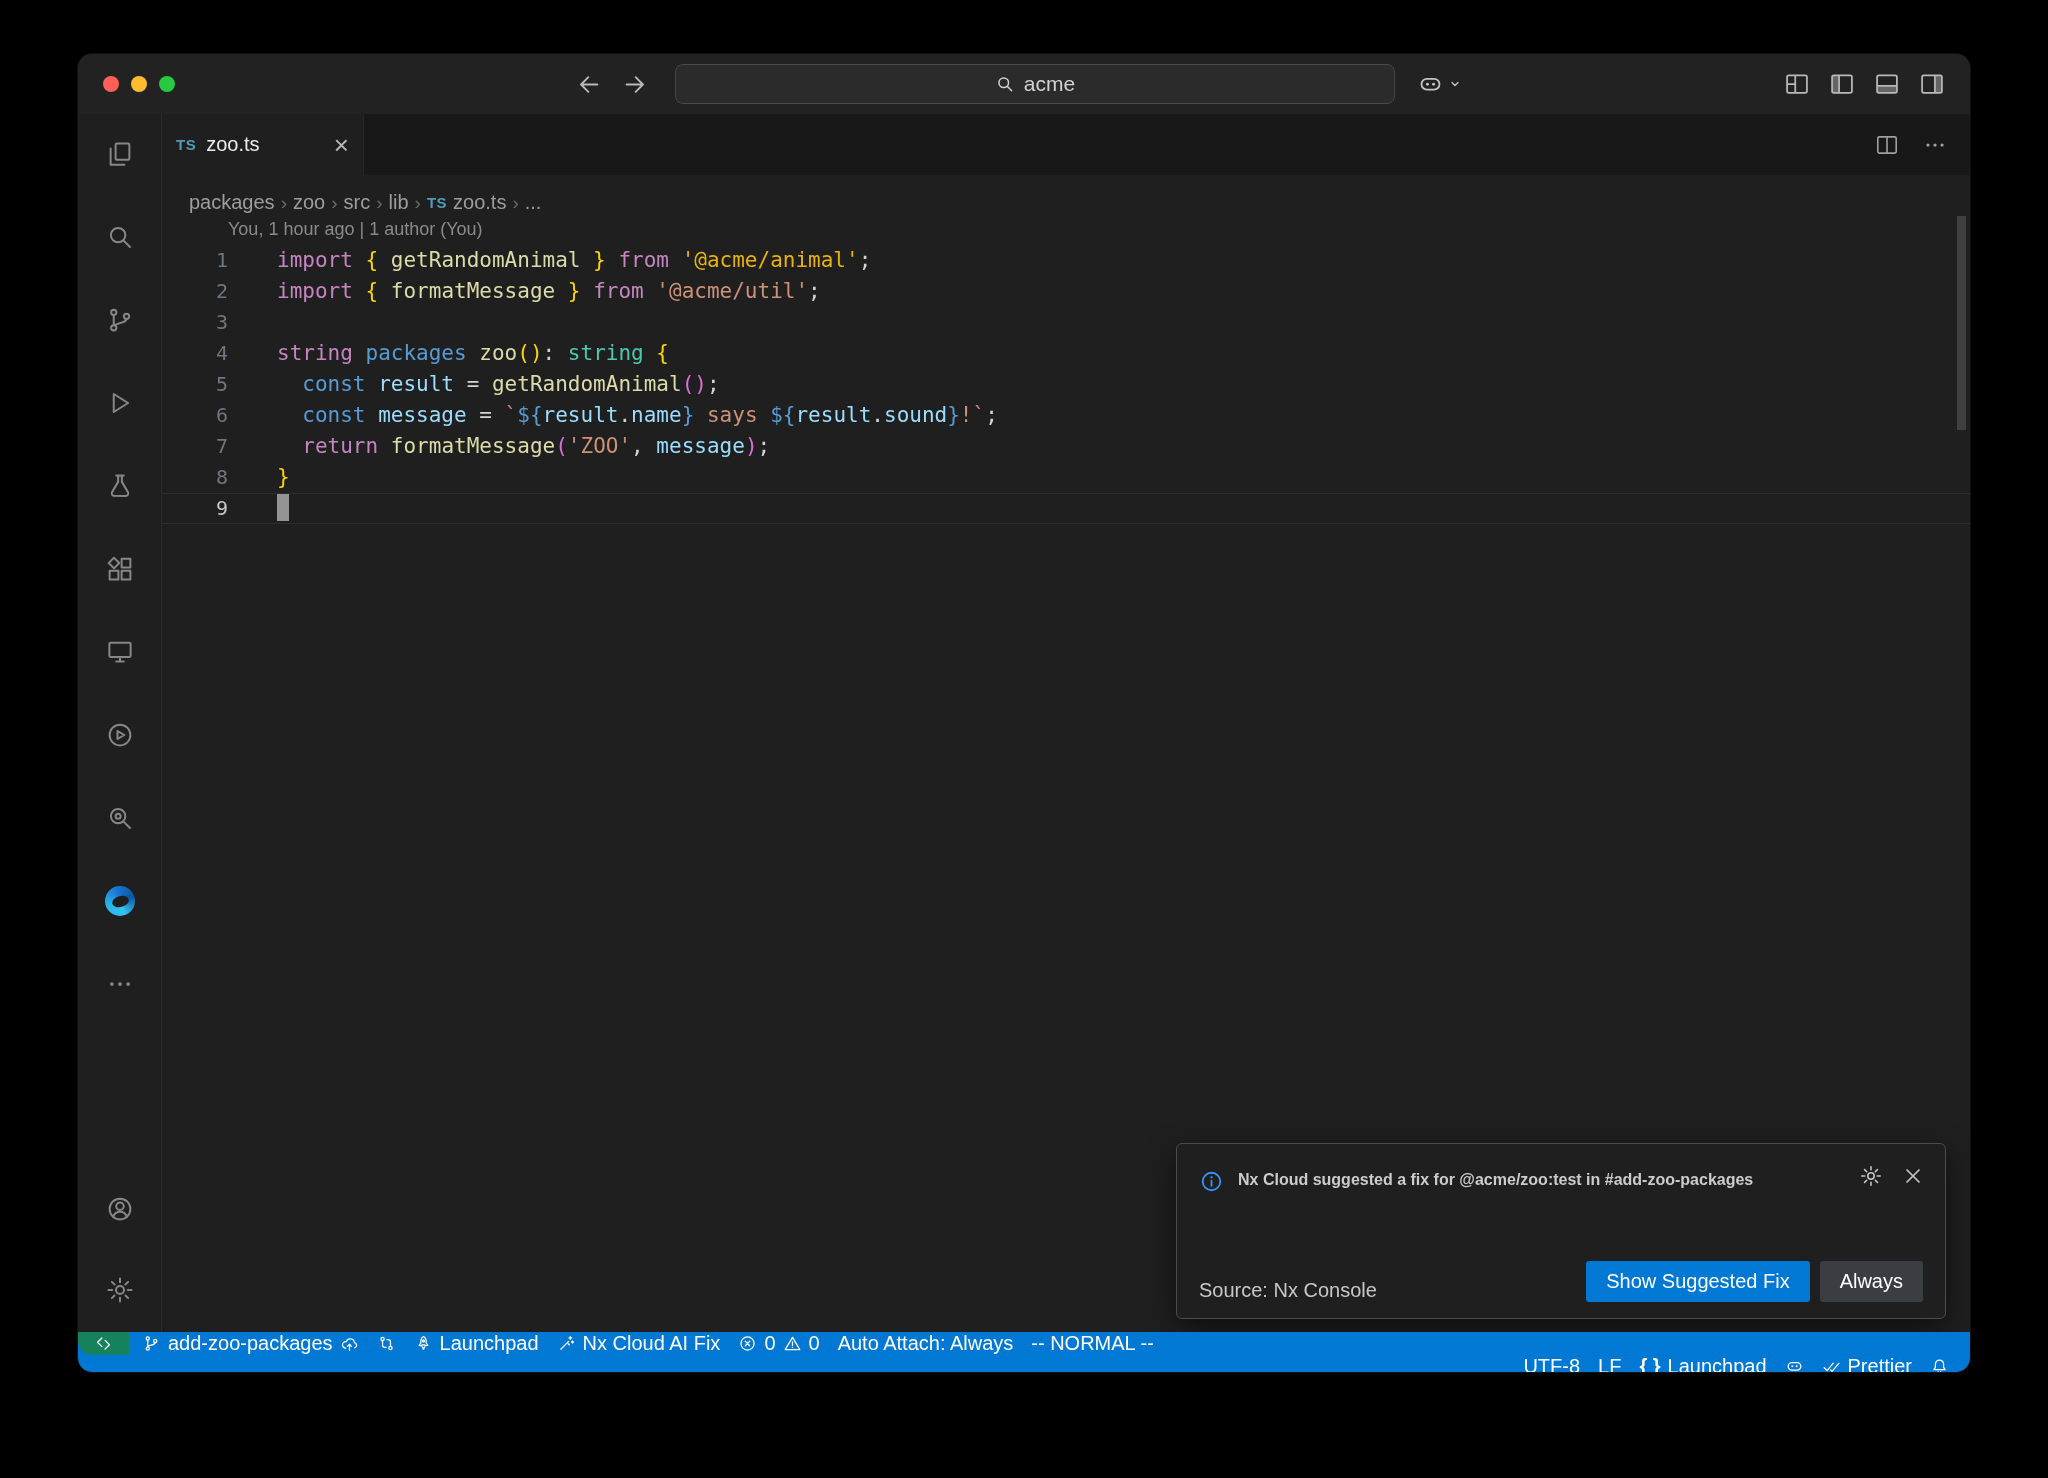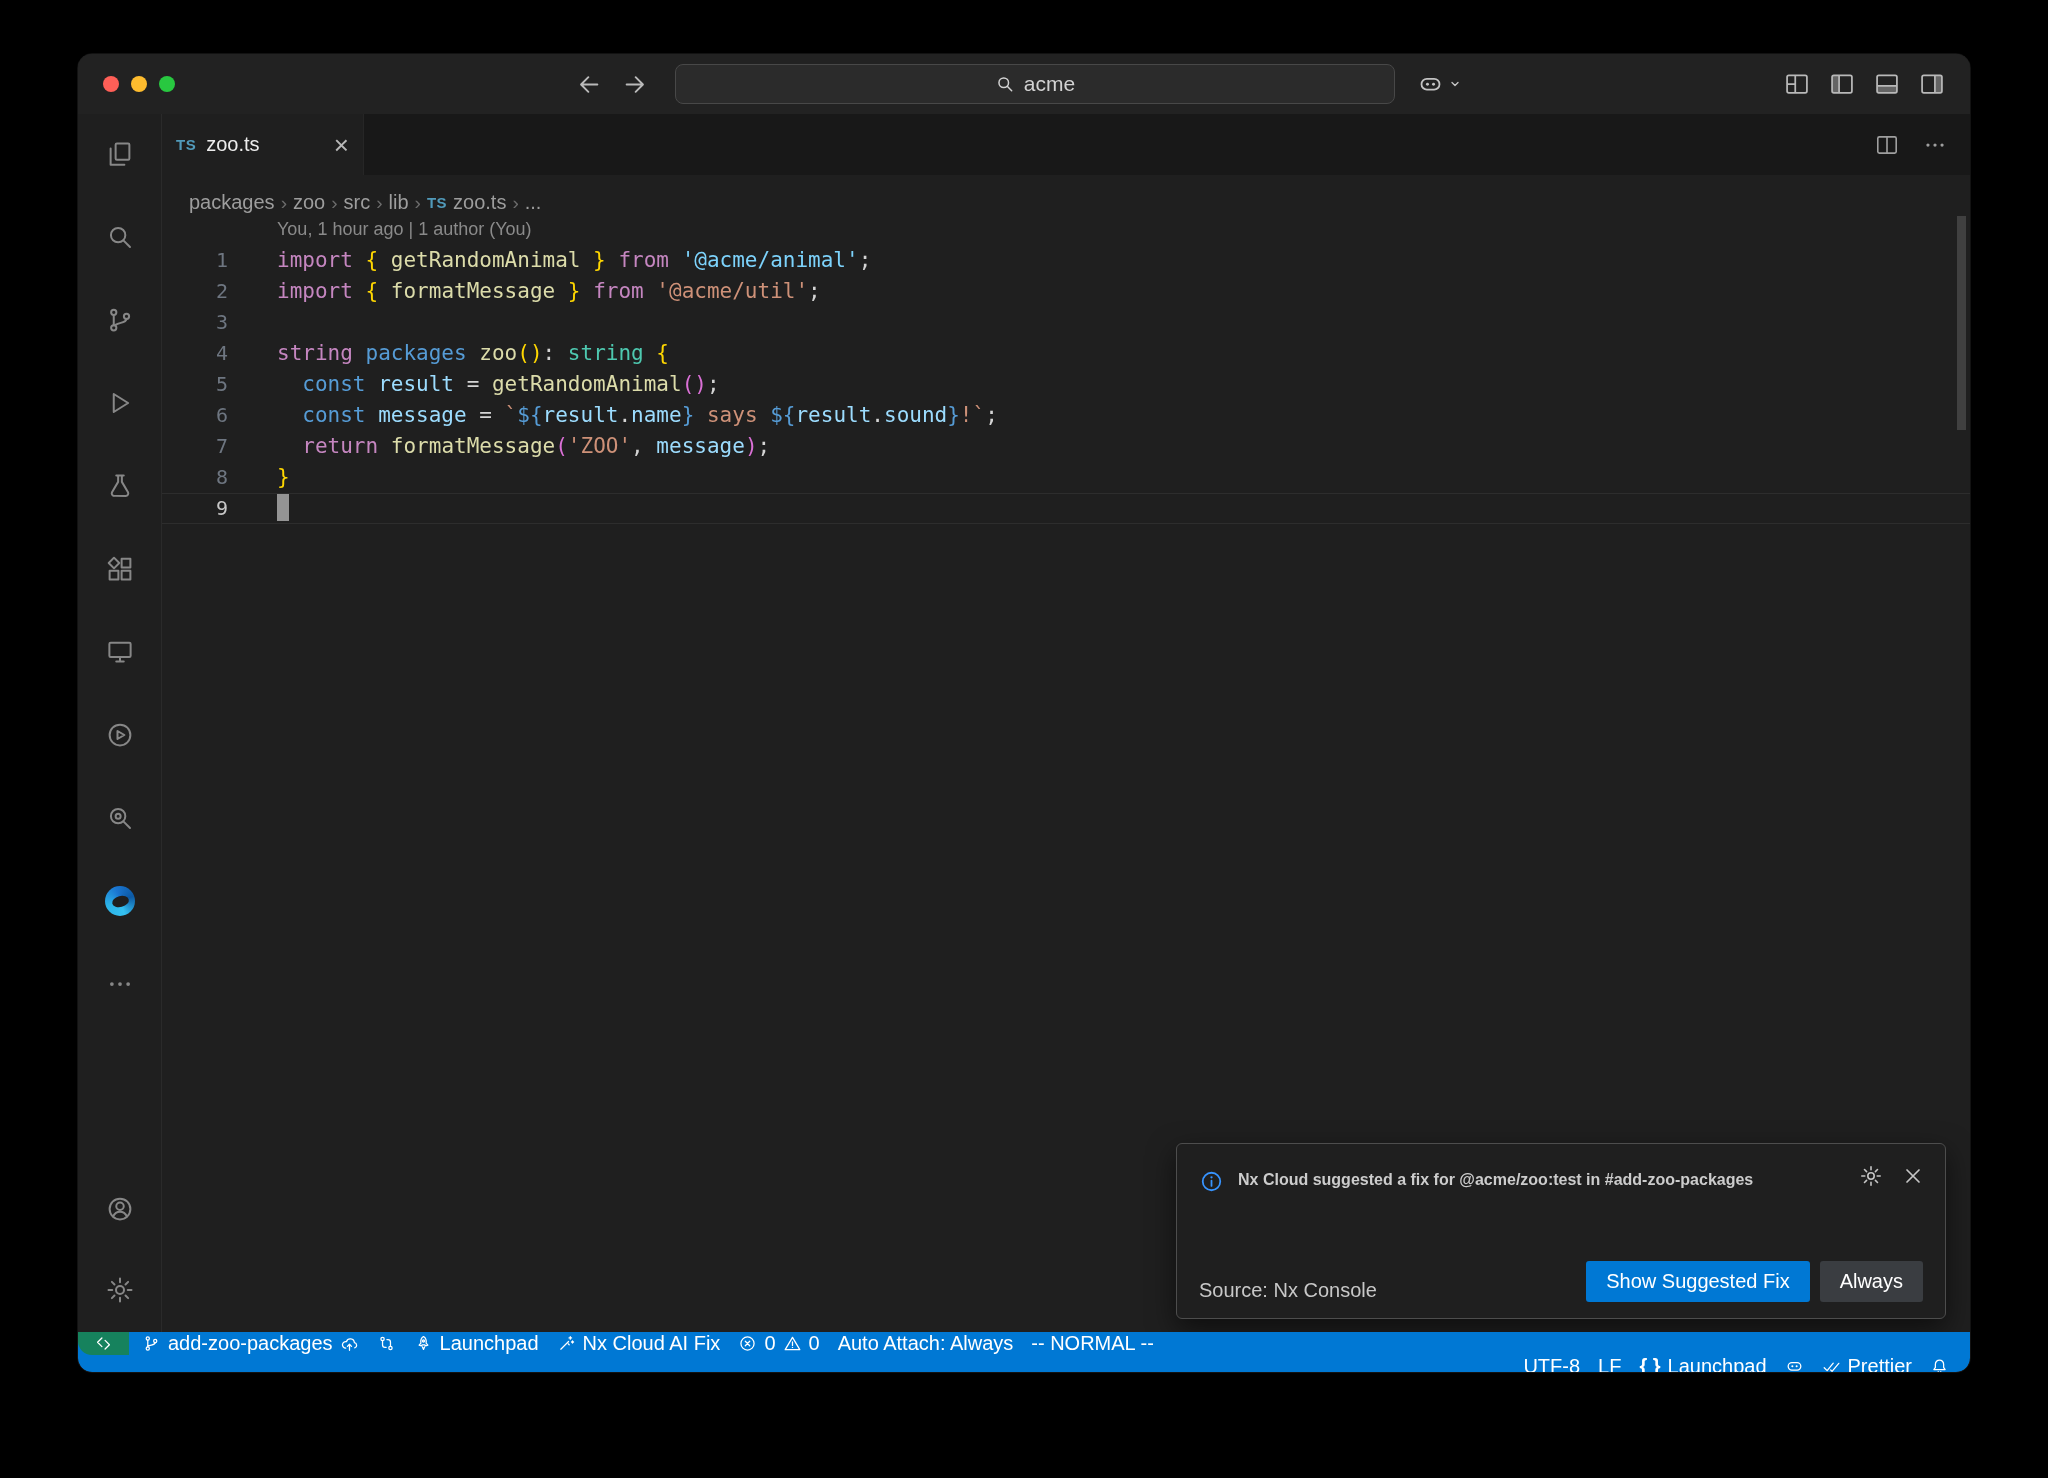--- a/index.html
+++ b/index.html
@@ -53,21 +53,21 @@
   .crumb-sep{color:#6c6c6c;font-size:19px;}
 
   
   .editor{position:absolute;left:84px;top:160px;right:0;bottom:40px;background:#1f1f1f;
     font-family:"DejaVu Sans Mono",monospace;font-size:21px;}
   .row{display:flex;height:31px;line-height:31px;}
   .row.active{box-shadow:inset 0 1px 0 #2d2d2d, inset 0 -1px 0 #2d2d2d;}
   .gutter{width:66px;flex:none;text-align:right;color:#6e7681;font-size:20px;}
   .row.active .gutter{color:#c8c8c8;}
   .codeln{margin-left:49px;white-space:pre;}
-  .blame{margin-left:49px;color:#8a8a8a;font-family:"Liberation Sans",sans-serif;font-size:18px;cursor:pointer;}
+  .blame{color:#8a8a8a;font-family:"Liberation Sans",sans-serif;font-size:18px;cursor:pointer;}
   .cursor{display:inline-block;width:12px;height:27px;background:#949494;vertical-align:middle;margin-top:-3px;}
   .scroll-thumb{position:absolute;right:4px;top:2px;width:9px;height:214px;background:rgba(150,150,150,.28);}
 
   
   .notification{position:absolute;left:1098px;top:1089px;width:770px;height:176px;background:#1f1f1f;
     border:1px solid #4d4d4d;border-radius:6px;box-shadow:0 10px 28px rgba(0,0,0,.55);box-sizing:border-box;
     padding:20px 22px 16px;display:flex;flex-direction:column;}
   .notif-main{display:flex;gap:14px;}
   .notif-info{flex:none;color:#3794ff;margin-top:3px;}
   .notif-info svg{width:25px;height:25px;display:block;}
@@ -317,21 +317,21 @@
     </div>
 
   <div class="editor">
     <div id="code-lines">
         <div class="row">
           <div class="gutter"></div>
           <div class="blame">You, 1 hour ago | 1 author (You)</div>
         </div>
         <div class="row">
           <div class="gutter">1</div>
-          <div class="codeln"><span style="color:#C586C0">import </span><span style="color:#FFD700">{</span><span style="color:#DCDCAA"> getRandomAnimal </span><span style="color:#FFD700">}</span><span style="color:#C586C0"> from </span><span style="color:#7dd3fc">'@acme/animal'</span><span style="color:#D4D4D4">;</span></div>
+          <div class="codeln"><span style="color:#C586C0">import </span><span style="color:#FFD700">{</span><span style="color:#DCDCAA"> getRandomAnimal </span><span style="color:#FFD700">}</span><span style="color:#C586C0"> from </span><span style="color:#eab308">'@acme/animal'</span><span style="color:#D4D4D4">;</span></div>
         </div>
         <div class="row">
           <div class="gutter">2</div>
           <div class="codeln"><span style="color:#C586C0">import </span><span style="color:#FFD700">{</span><span style="color:#DCDCAA"> formatMessage </span><span style="color:#FFD700">}</span><span style="color:#C586C0"> from </span><span style="color:#CE9178">'@acme/util'</span><span style="color:#D4D4D4">;</span></div>
         </div>
         <div class="row">
           <div class="gutter">3</div>
           <div class="codeln"></div>
         </div>
         <div class="row">

